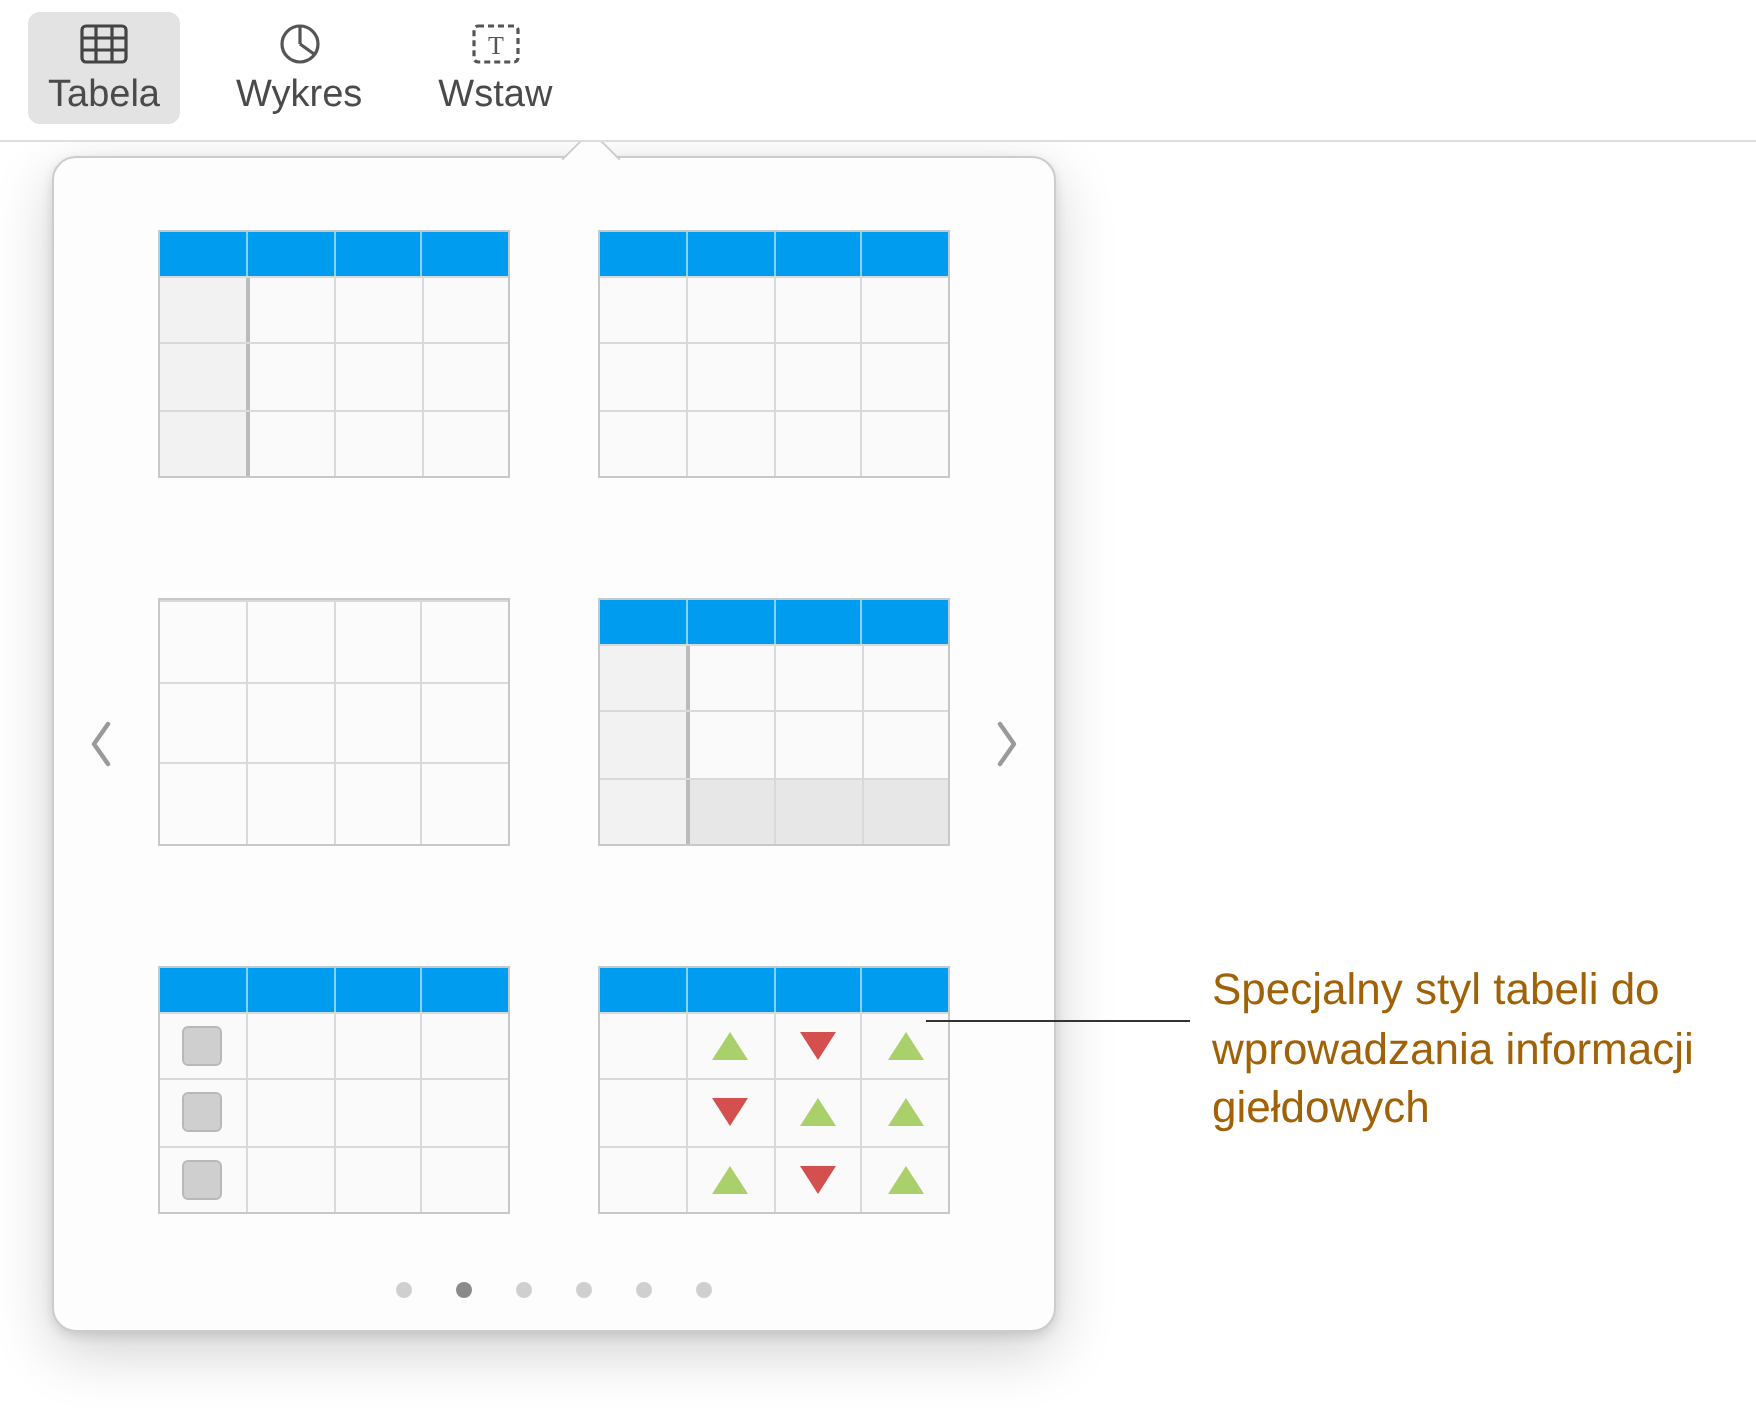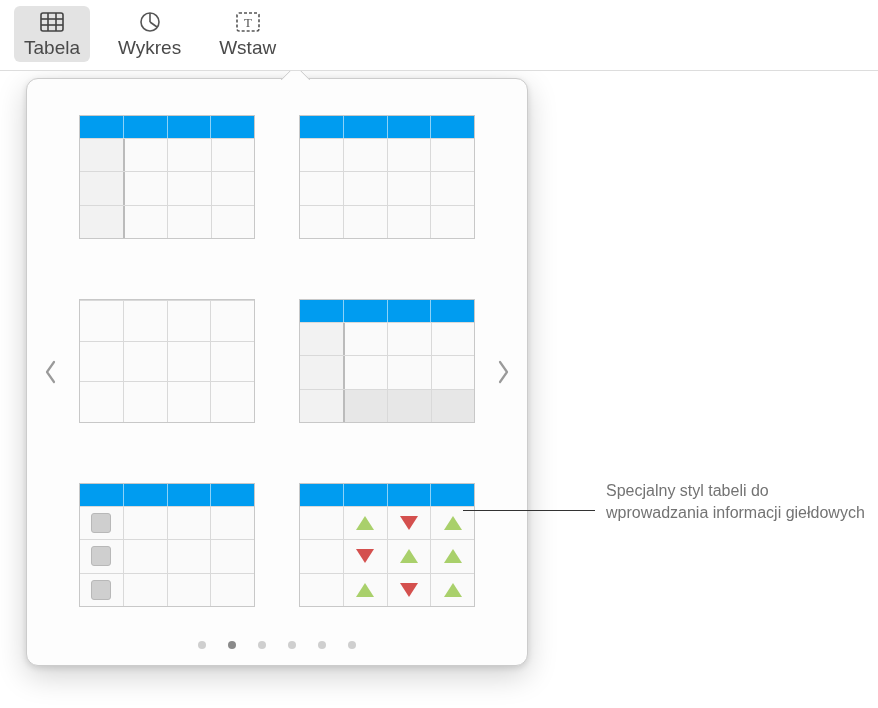--- a/index.html
+++ b/index.html
@@ -210,22 +210,22 @@
       left: 463px;
       width: 132px;
       height: 1px;
       background: #333;
       z-index: 3;
     }
     .callout-text {
       position: absolute;
       top: 480px;
       left: 606px;
-      font-size: 16px;
-      color: #737373;
+      font-size: 22px;
+      color: #a16207;
       line-height: 1.35;
       z-index: 3;
       max-width: 260px;
     }
   </style>
 </head>
 <body>
 
 <div class="toolbar">
 

